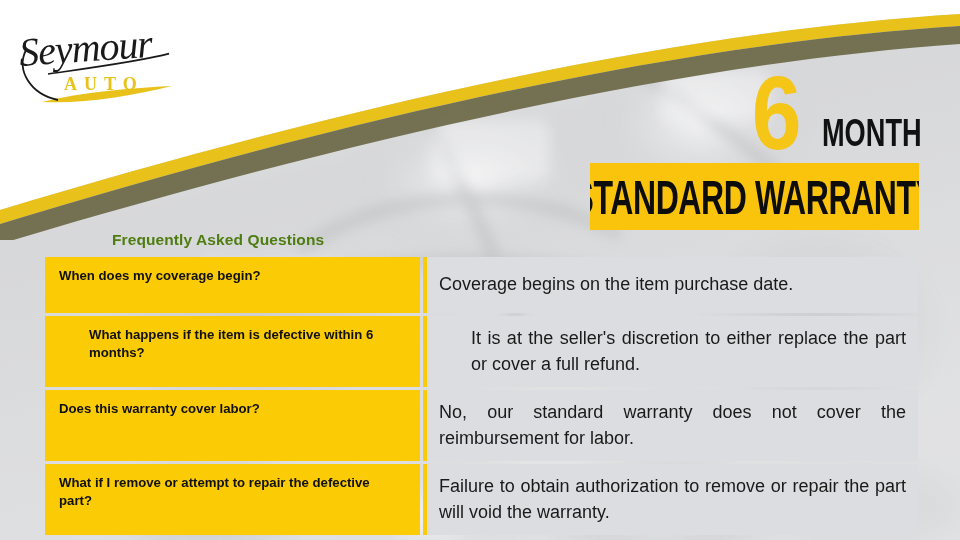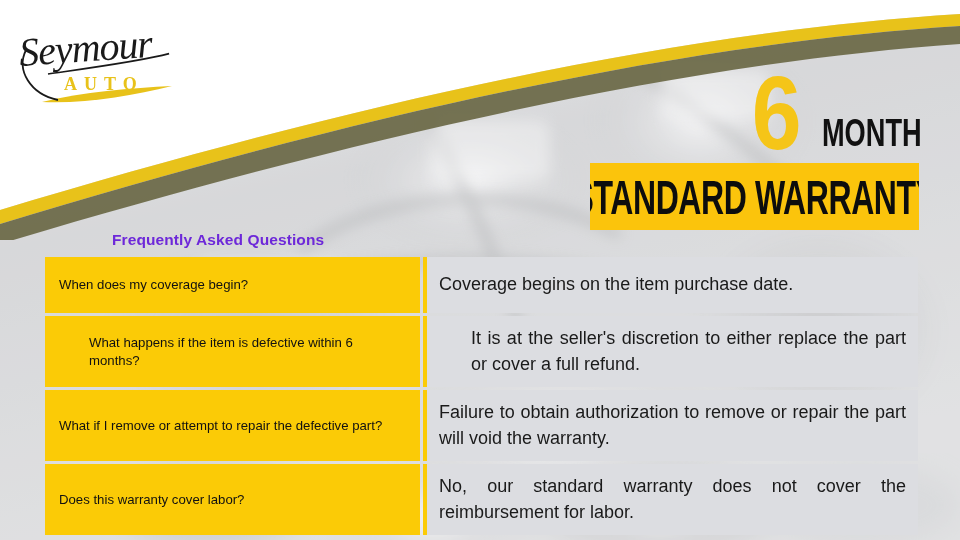--- a/index.html
+++ b/index.html
@@ -106,21 +106,21 @@
     letter-spacing: -0.5px;
   }
 
   
   .faq-heading {
     position: absolute;
     left: 112px;
     top: 231px;
     font-size: 15.5px;
     font-weight: bold;
-    color: #6d28d9;
+    color: #4d7c0f;
     letter-spacing: 0.1px;
   }
 
   
   .faq-table {
     position: absolute;
     left: 45px;
     top: 257px;
     width: 873px;
   }
@@ -131,23 +131,22 @@
   }
   .faq-row:last-child { margin-bottom: 0; }
 
   .q-cell {
     width: 375px;
     flex: 0 0 375px;
     background: #FBCB06;
     box-sizing: border-box;
     padding: 10px 14px 10px 14px;
     display: flex;
-    align-items: center;
     font-size: 13.2px;
-    font-weight: normal;
+    font-weight: bold;
     color: #111111;
     line-height: 1.33;
   }
   .gap-cell {
     flex: 0 0 3px;
     background: transparent;
   }
   .a-cell {
     flex: 1 1 auto;
     background: #DCDDE1;
@@ -282,34 +281,34 @@
       <div class="q-cell h-60">
         <span>What happens if the item is defective within 6 months?</span>
       </div>
       <div class="gap-cell"></div>
       <div class="a-cell h-60">
         <span>It is at the seller's discretion to either replace the part or cover a full refund.</span>
       </div>
     </div>
 
     <div class="faq-row">
+      <div class="q-cell h-58">
+        <span>Does this warranty cover labor?</span>
+      </div>
+      <div class="gap-cell"></div>
+      <div class="a-cell h-58">
+        <span>No, our standard warranty does not cover the reimbursement for labor.</span>
+      </div>
+    </div>
+
+    <div class="faq-row">
       <div class="q-cell h-62">
         <span>What if I remove or attempt to repair the defective part?</span>
       </div>
       <div class="gap-cell"></div>
       <div class="a-cell h-62">
         <span>Failure to obtain authorization to remove or repair the part will void the warranty.</span>
       </div>
     </div>
 
-    <div class="faq-row">
-      <div class="q-cell h-58">
-        <span>Does this warranty cover labor?</span>
-      </div>
-      <div class="gap-cell"></div>
-      <div class="a-cell h-58">
-        <span>No, our standard warranty does not cover the reimbursement for labor.</span>
-      </div>
-    </div>
-
   </div>
 
 </div>
 
 </body></html>

